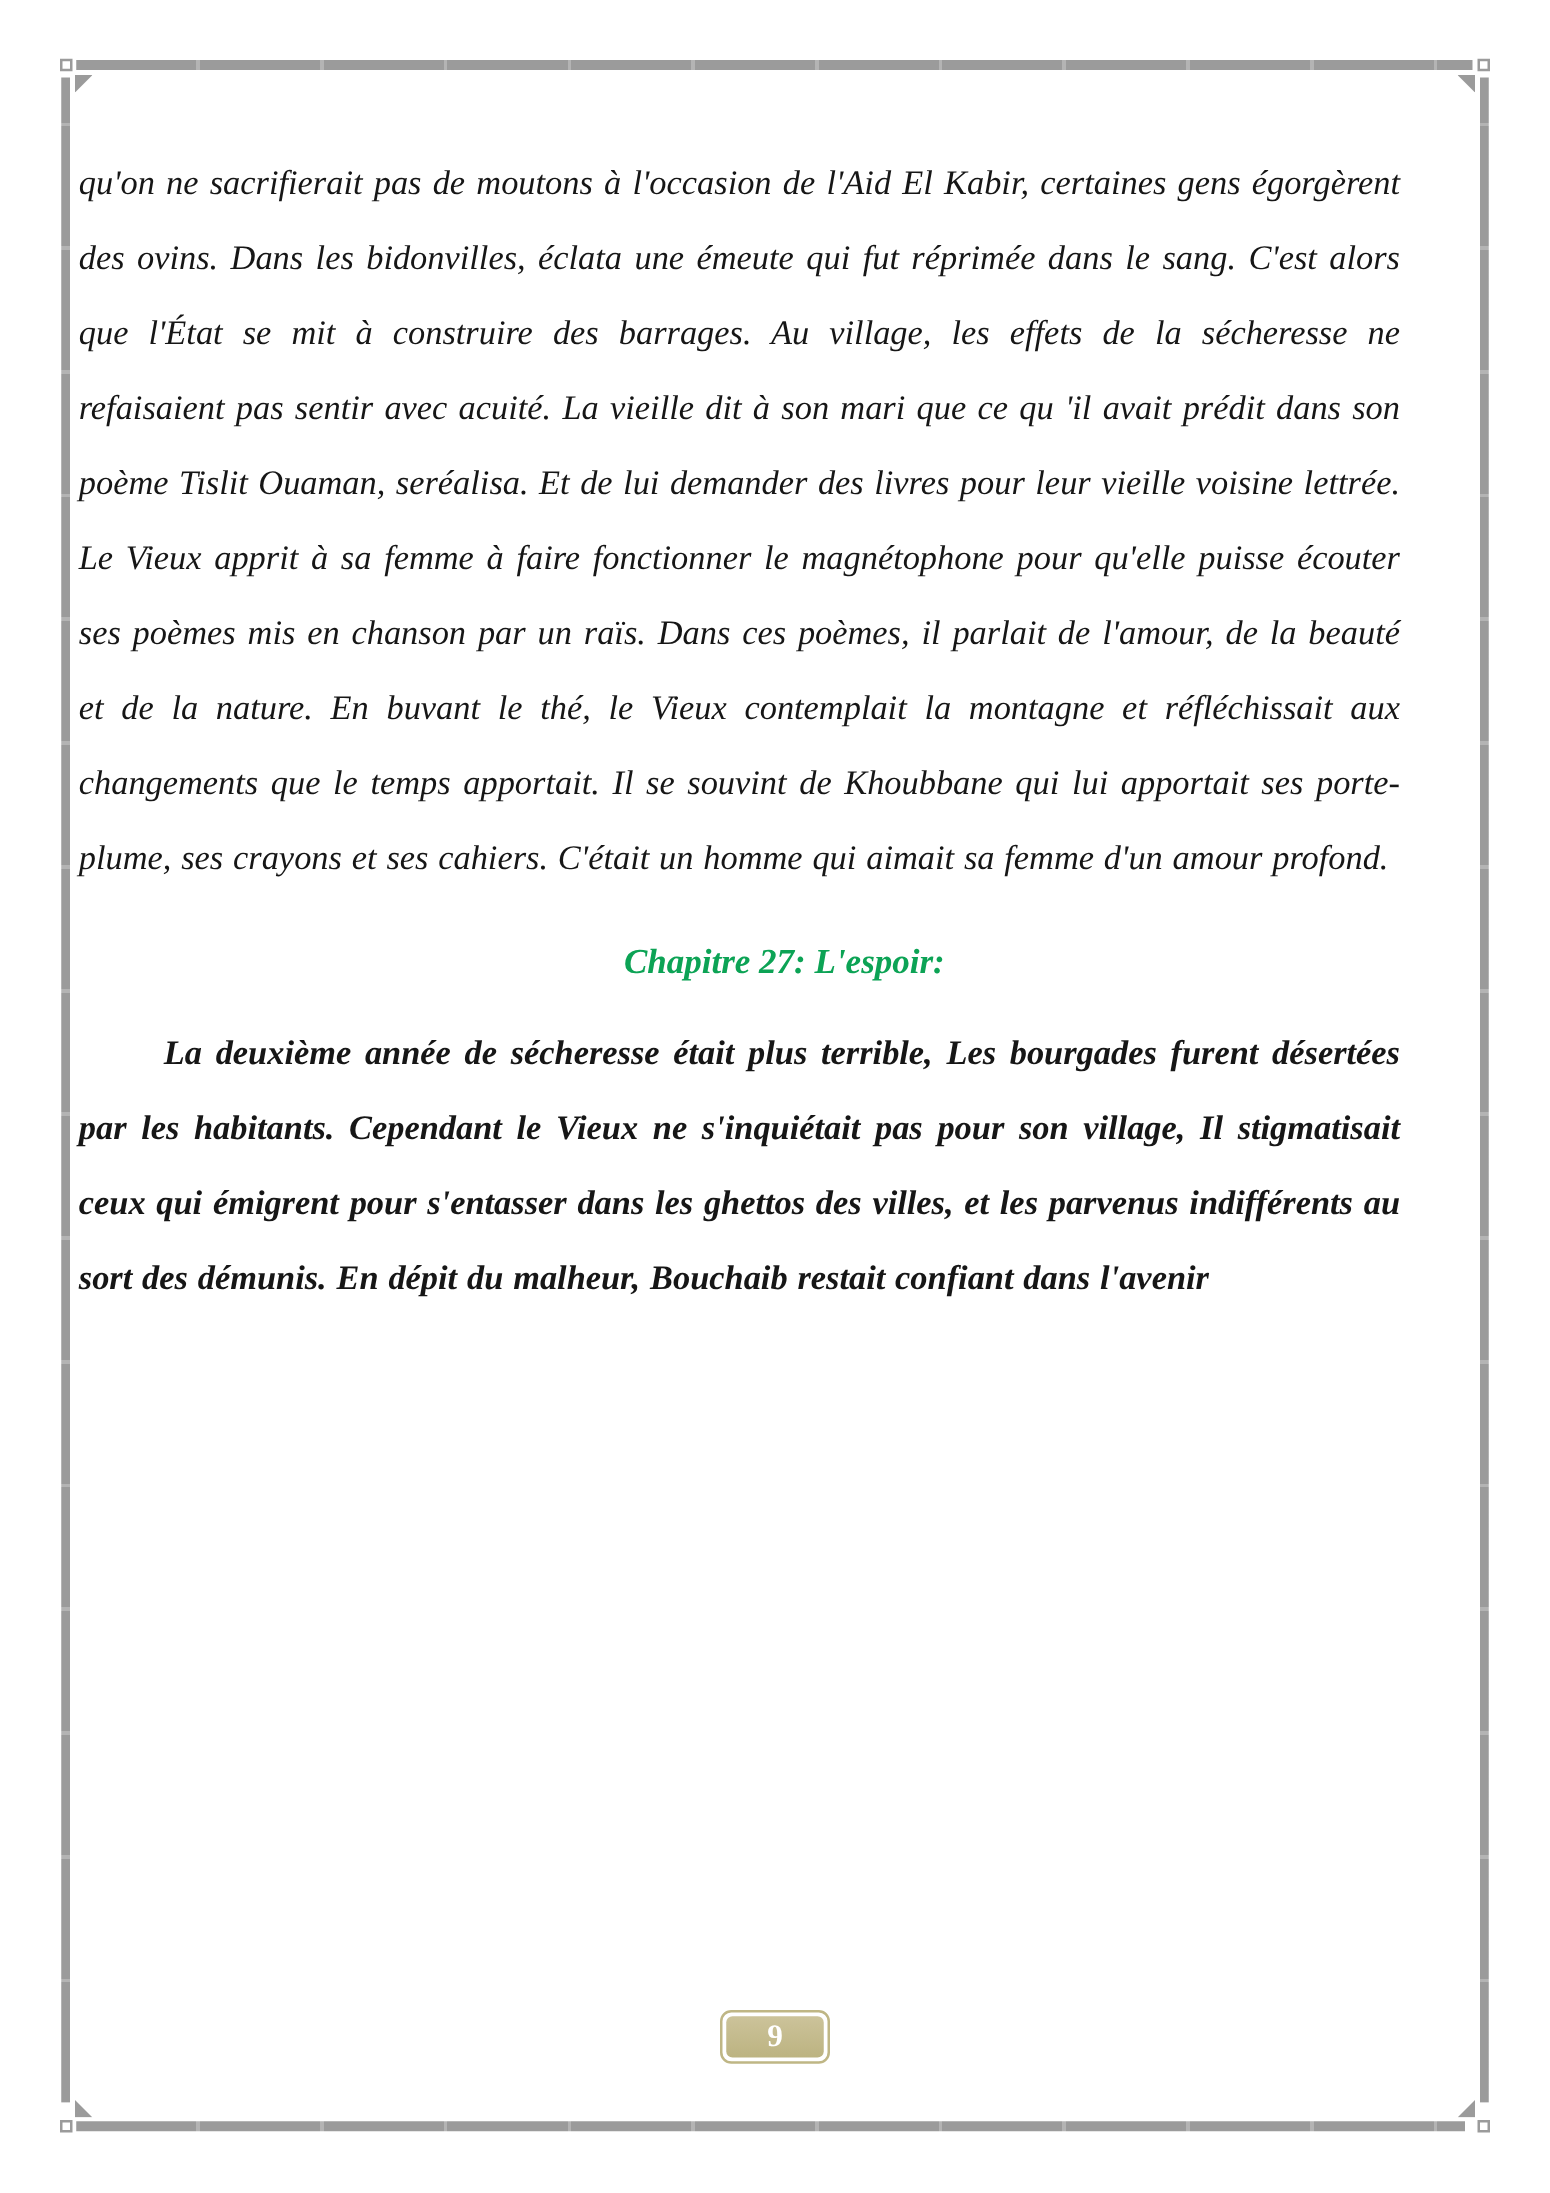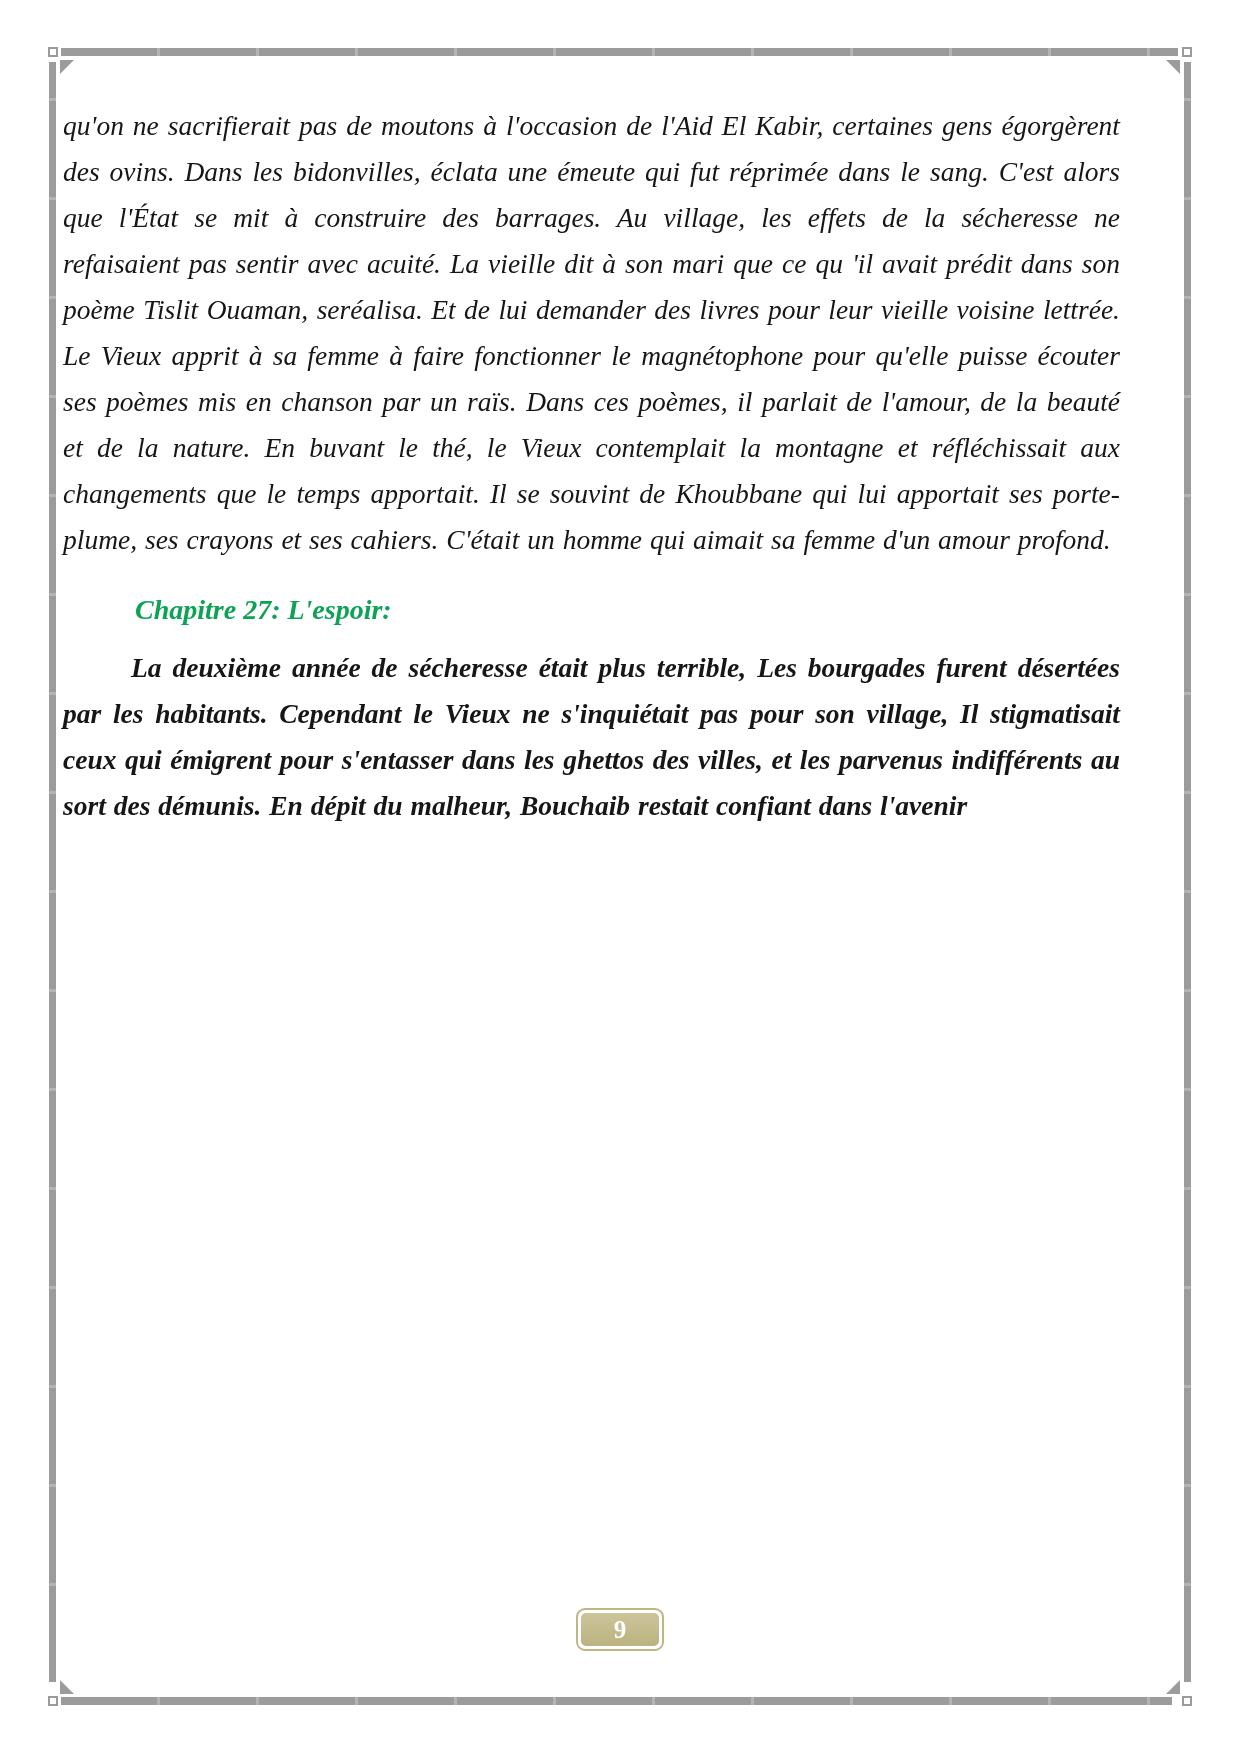--- a/index.html
+++ b/index.html
@@ -49,42 +49,43 @@
   }
   .tri-tl { left: 60px;  top: 60px;    clip-path: polygon(0 0, 100% 0, 0 100%); }
   .tri-tr { right: 60px; top: 60px;    clip-path: polygon(0 0, 100% 0, 100% 100%); }
   .tri-bl { left: 60px;  bottom: 60px; clip-path: polygon(0 0, 0 100%, 100% 100%); }
   .tri-br { right: 60px; bottom: 60px; clip-path: polygon(100% 0, 100% 100%, 0 100%); }
 
   
   .text-block {
     position: absolute;
     left: 63px;
-    top: 103px;
+    top: 116px;
     width: 1057px;
     color: #161616;
     font-size: 27.5px;
     font-style: italic;
-    line-height: 46px;
+    line-height: 60px;
   }
   .para {
     margin: 0;
     text-align: justify;
     text-align-last: left;
     hyphens: none;
     word-spacing: 1px;
   }
   .para-indent { text-indent: 68px; font-weight: bold; }
 
   .chapter-heading {
     margin: 24px 0 12px 72px;
     color: #0ca355;
     font-size: 28px;
     font-weight: bold;
     font-style: italic;
+    text-align: center;
   }
 
   
   .page-badge {
     position: absolute;
     left: 50%;
     top: 1608px;
     transform: translateX(-50%);
     border: 2px solid #bfb685;
     border-radius: 9px;

